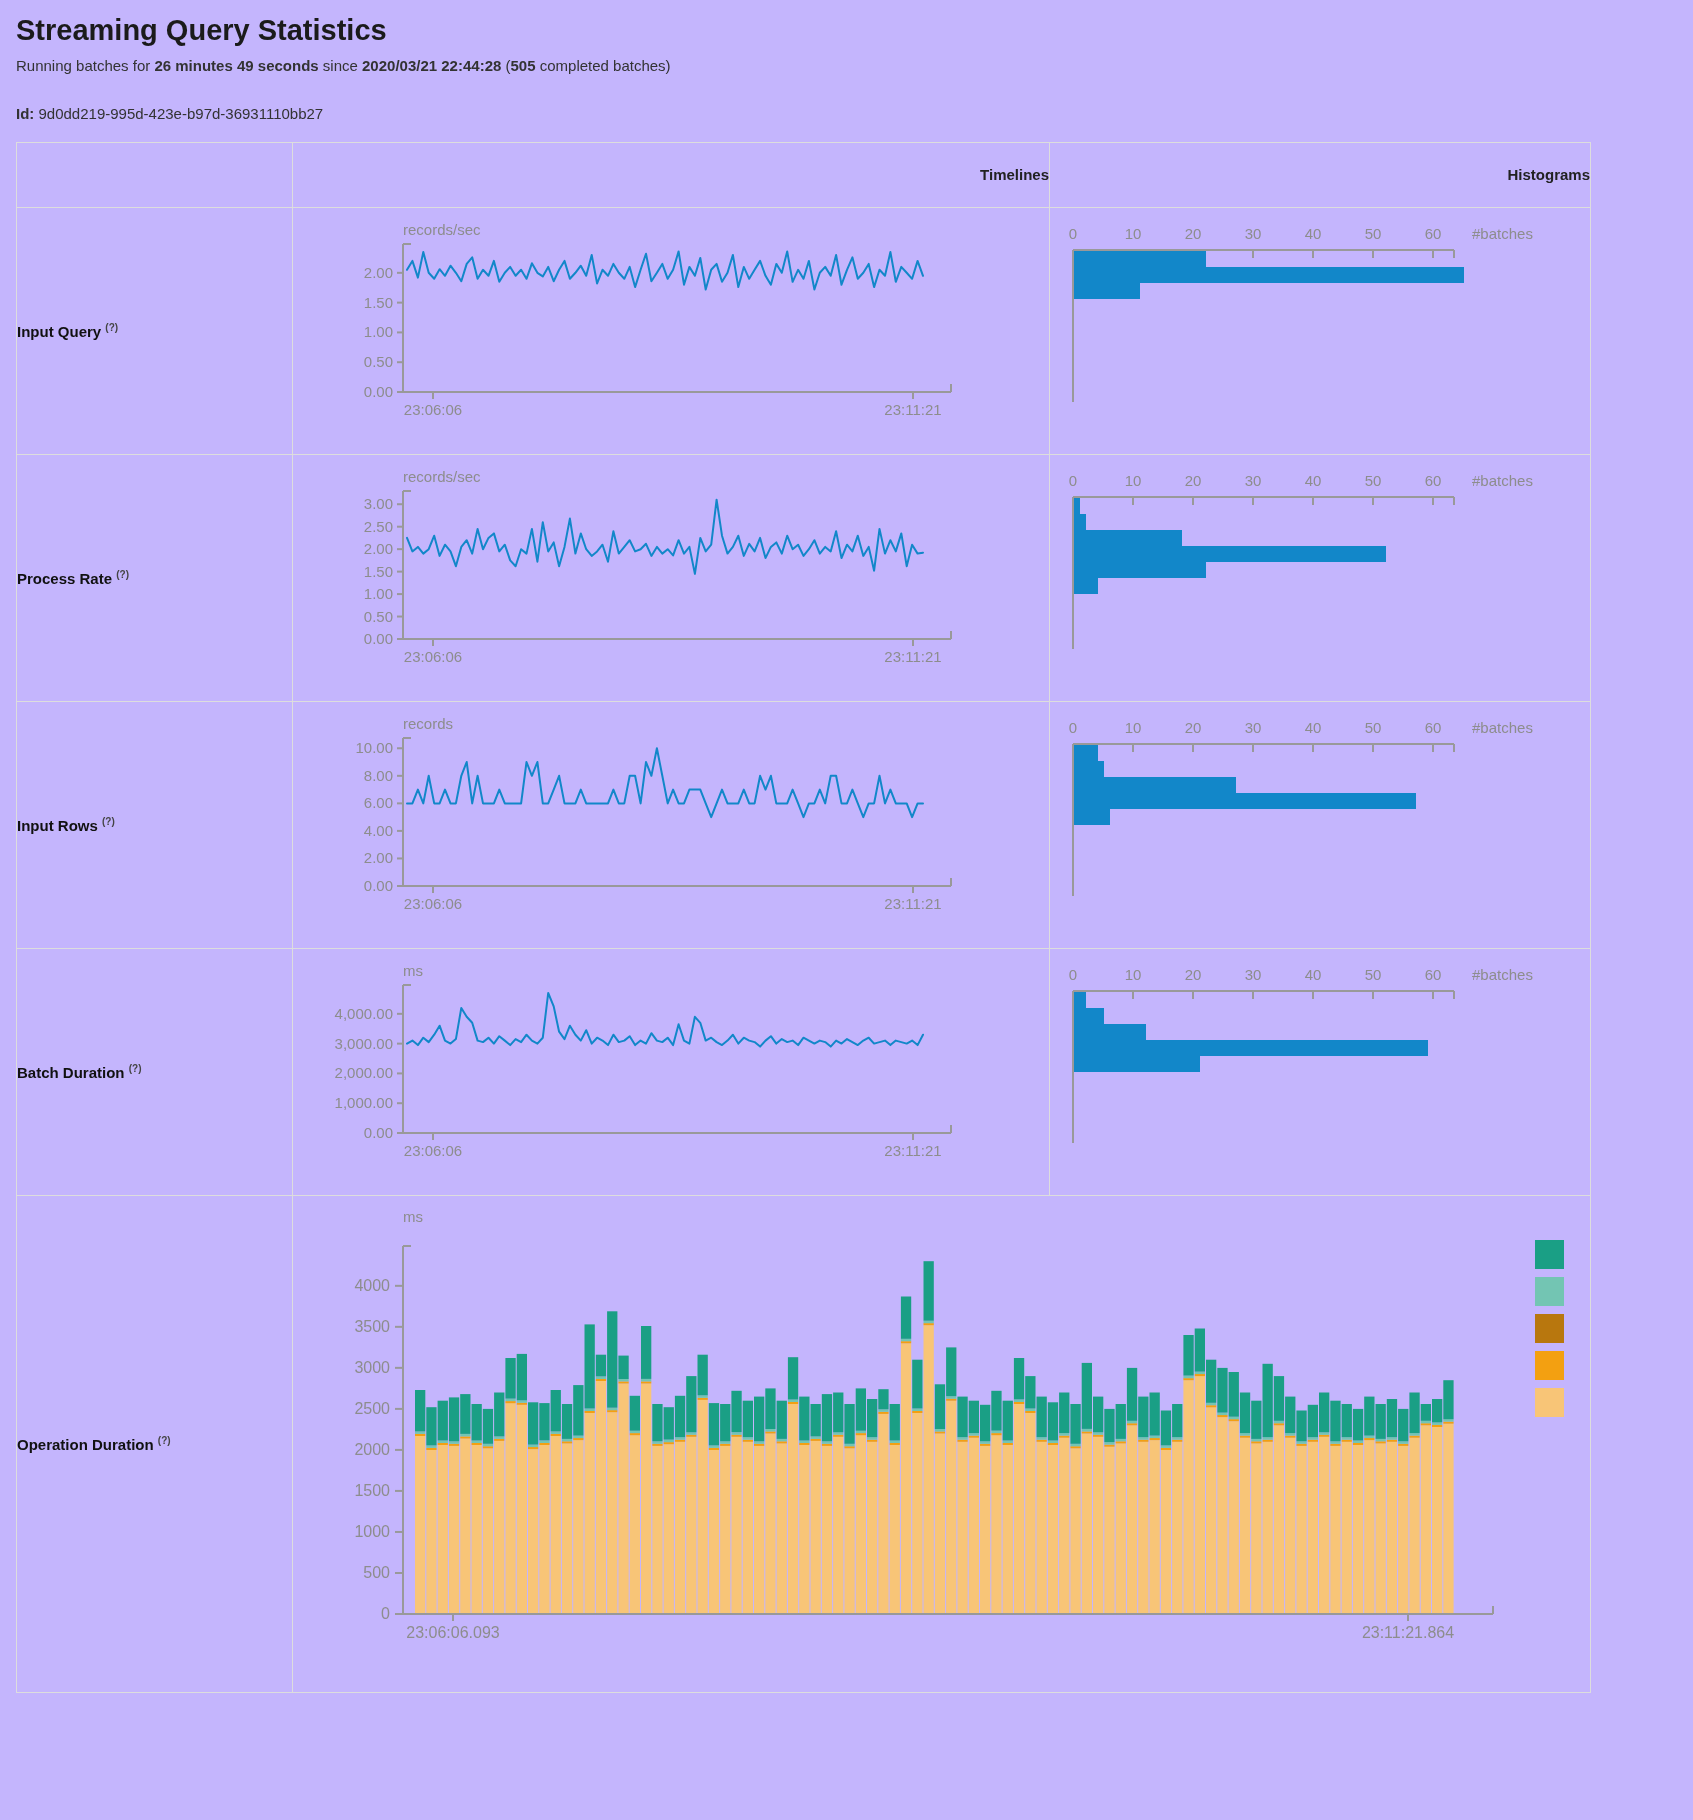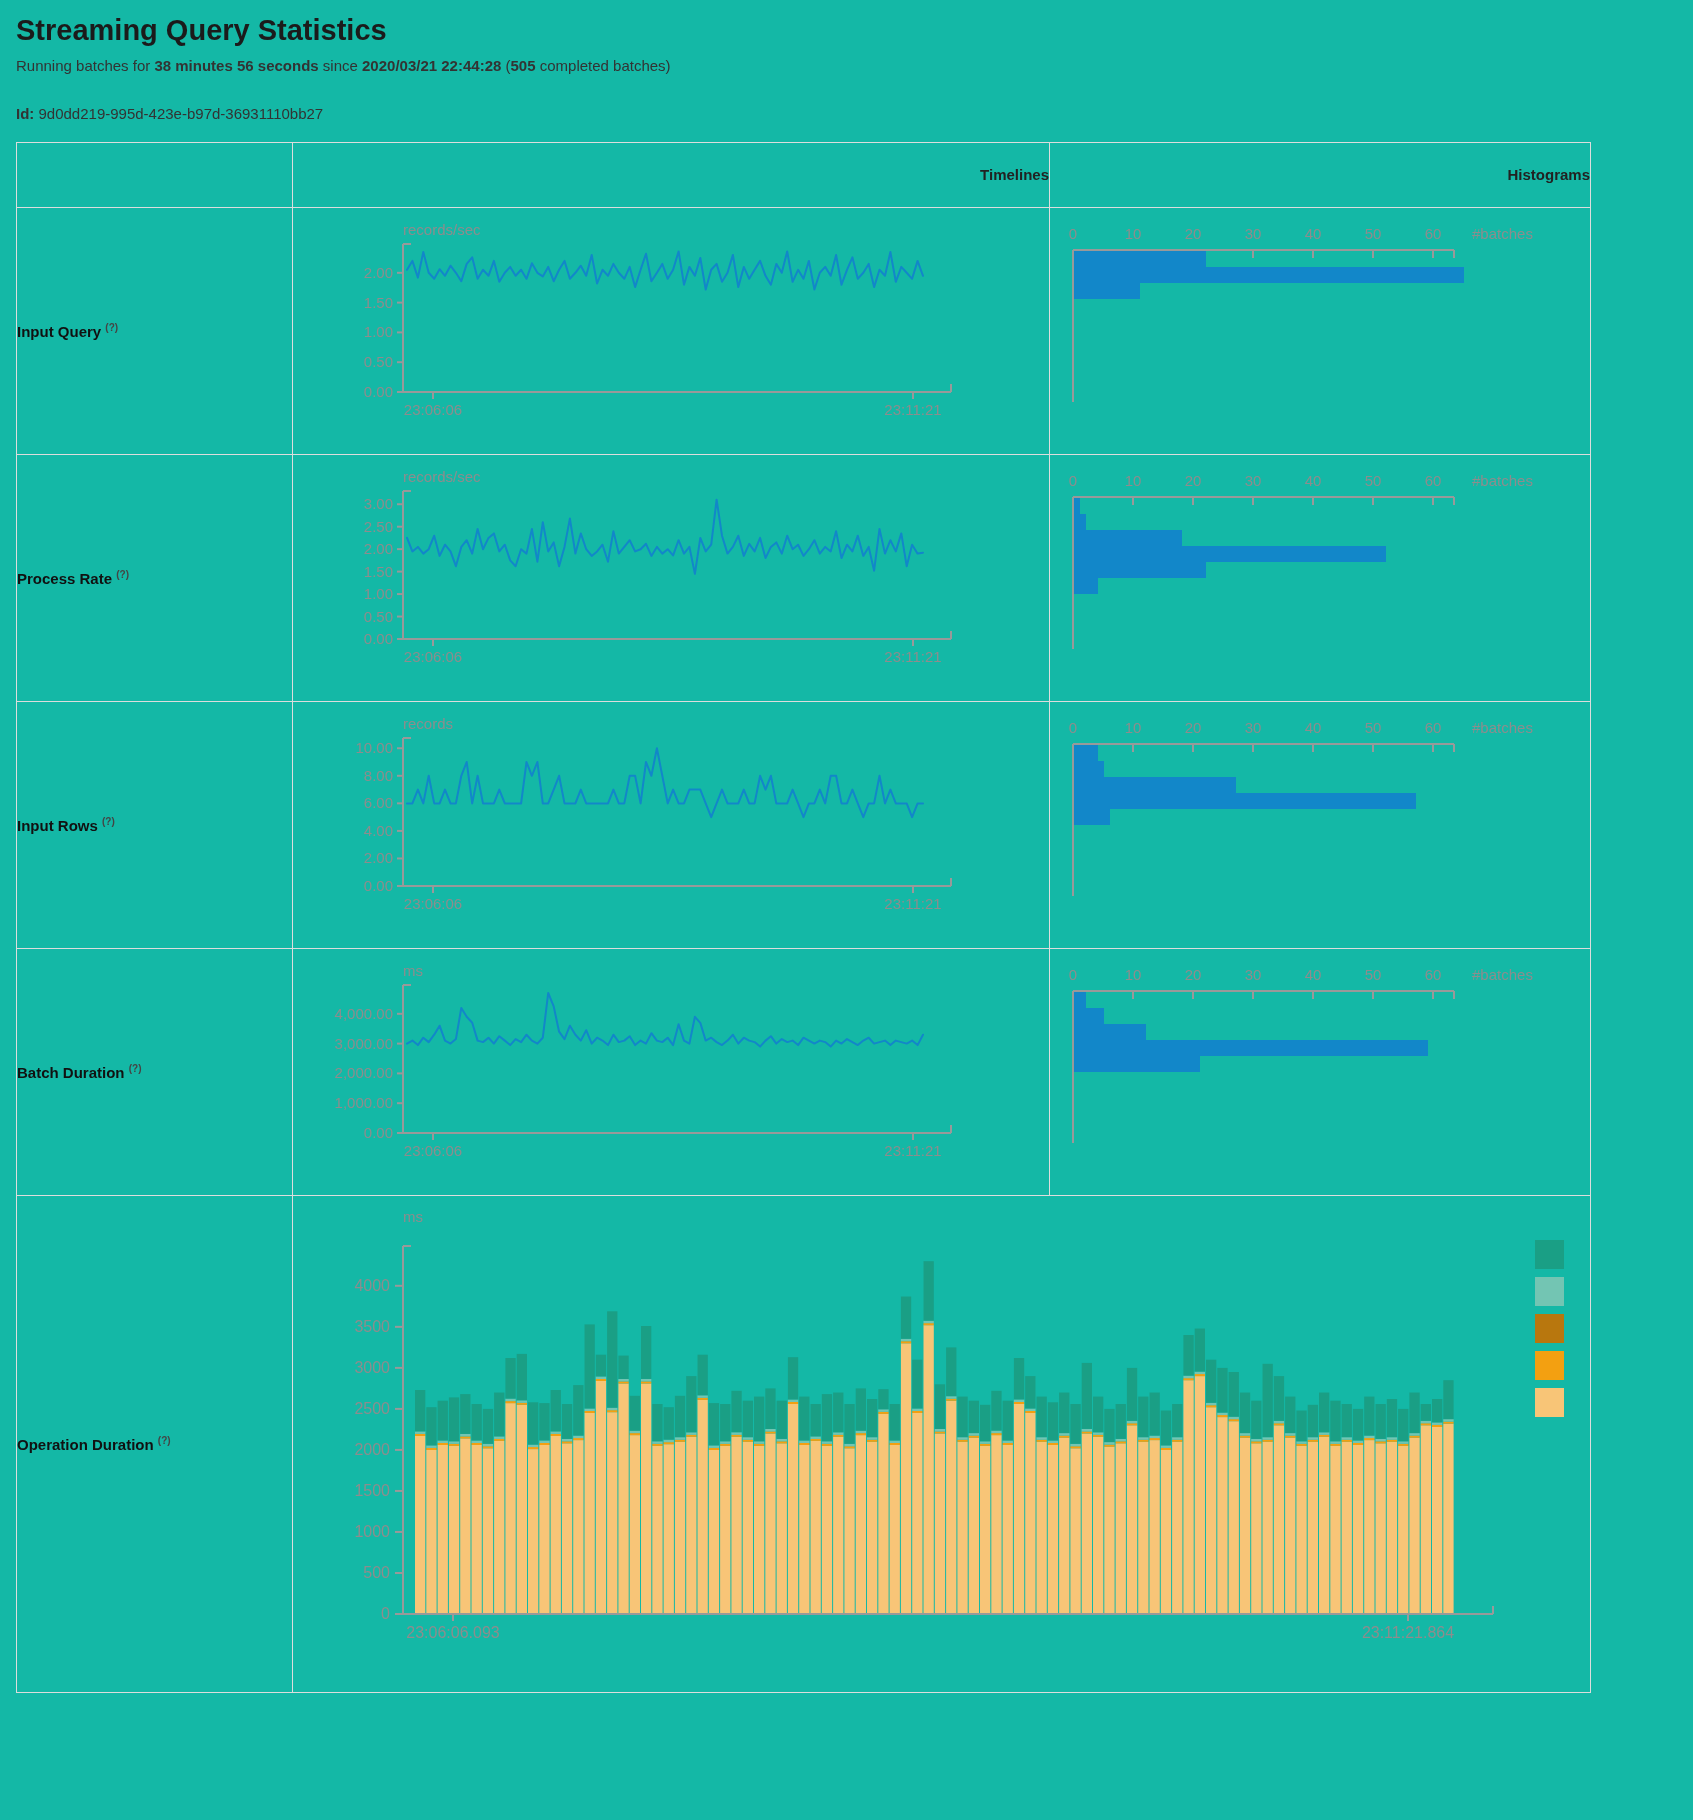--- a/index.html
+++ b/index.html
@@ -1,17 +1,17 @@
 <!DOCTYPE html>
 <html><head>
 <meta charset="utf-8">
 <style>
   html,body{margin:0;padding:0;background:#fff;color:#333;
     font-family:"Liberation Sans","DejaVu Sans",sans-serif;}
-  .page{width:1693px;height:1820px;position:relative;overflow:hidden;background:#14b8a6;}
+  .page{width:1693px;height:1820px;position:relative;overflow:hidden;background:#c4b5fd;}
   h1{font-size:29px;font-weight:bold;color:#1b1b1b;margin:14px 0 10px 16px;letter-spacing:0;}
   .subtitle{font-size:15px;margin:0 0 26px 16px;color:#333;}
   .subtitle b{font-weight:bold;}
   .qinfo{font-size:15px;margin:0 0 4px 16px;line-height:1.85;}
   .qinfo b{font-weight:bold;}
   table.stats{border-collapse:collapse;margin:14px 0 0 16px;width:1574px;table-layout:fixed;}
   table.stats th,table.stats td{border:1px solid #ddd;vertical-align:middle;padding:0;}
   table.stats th{height:64px;text-align:right;font-size:15px;color:#222;padding-left:12px;}
   td.metric-label{width:276px;font-size:15px;font-weight:bold;color:#111;padding-left:12px;}
   td.metric-label sup{font-size:10px;font-weight:bold;color:#444;cursor:default;}
@@ -26,21 +26,21 @@
   .legend{position:absolute;top:44px;right:26px;}
   .legend .sw{width:29px;height:29px;margin-bottom:8px;}
 </style>
 </head>
 <body>
 
 <div class="page">
 
   <h1>Streaming Query Statistics</h1>
 
-  <p class="subtitle"><span>Running batches for </span><b>38 minutes 56 seconds</b><span> since </span><b>2020/03/21 22:44:28</b><span> (</span><b>505</b><span> completed batches)</span></p>
+  <p class="subtitle"><span>Running batches for </span><b>26 minutes 49 seconds</b><span> since </span><b>2020/03/21 22:44:28</b><span> (</span><b>505</b><span> completed batches)</span></p>
 
   <div class="qinfo"><b>Id:</b><span> 9d0dd219-995d-423e-b97d-36931110bb27</span></div>
 
   <table class="stats">
     <colgroup>
         <col class="c-label">
         <col class="c-tl">
         <col class="c-hist">
       </colgroup>
     <tbody>

